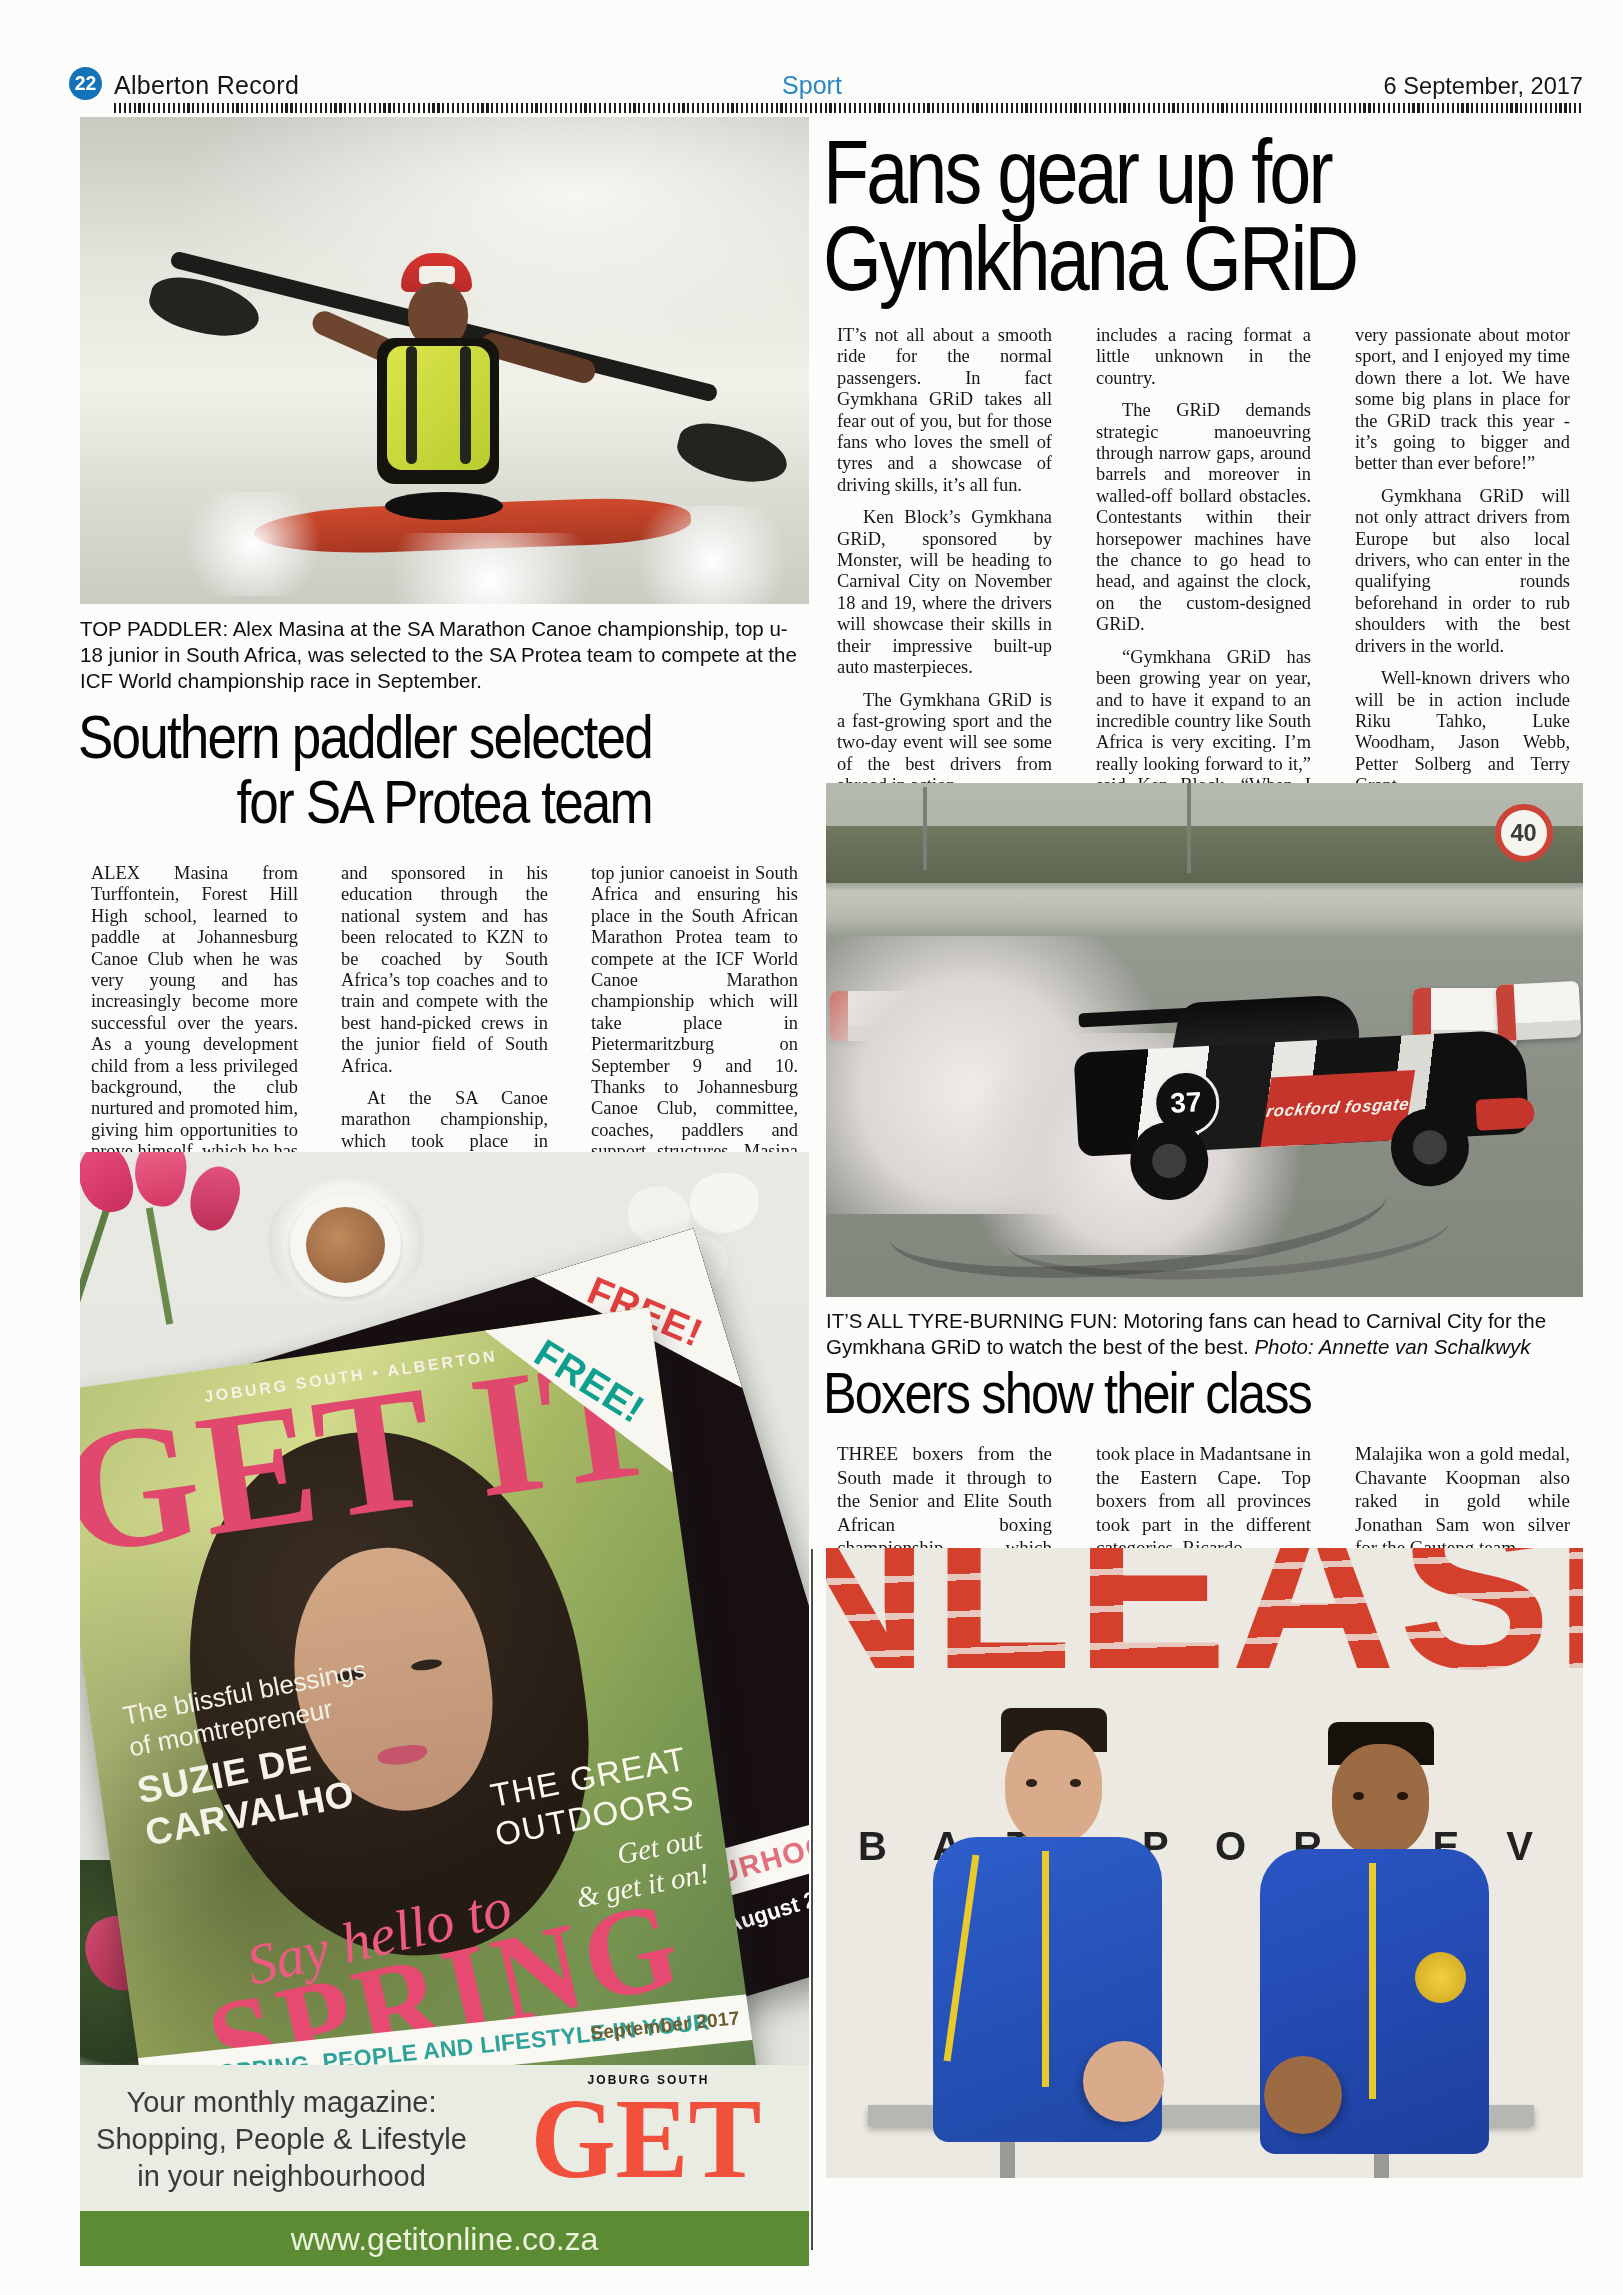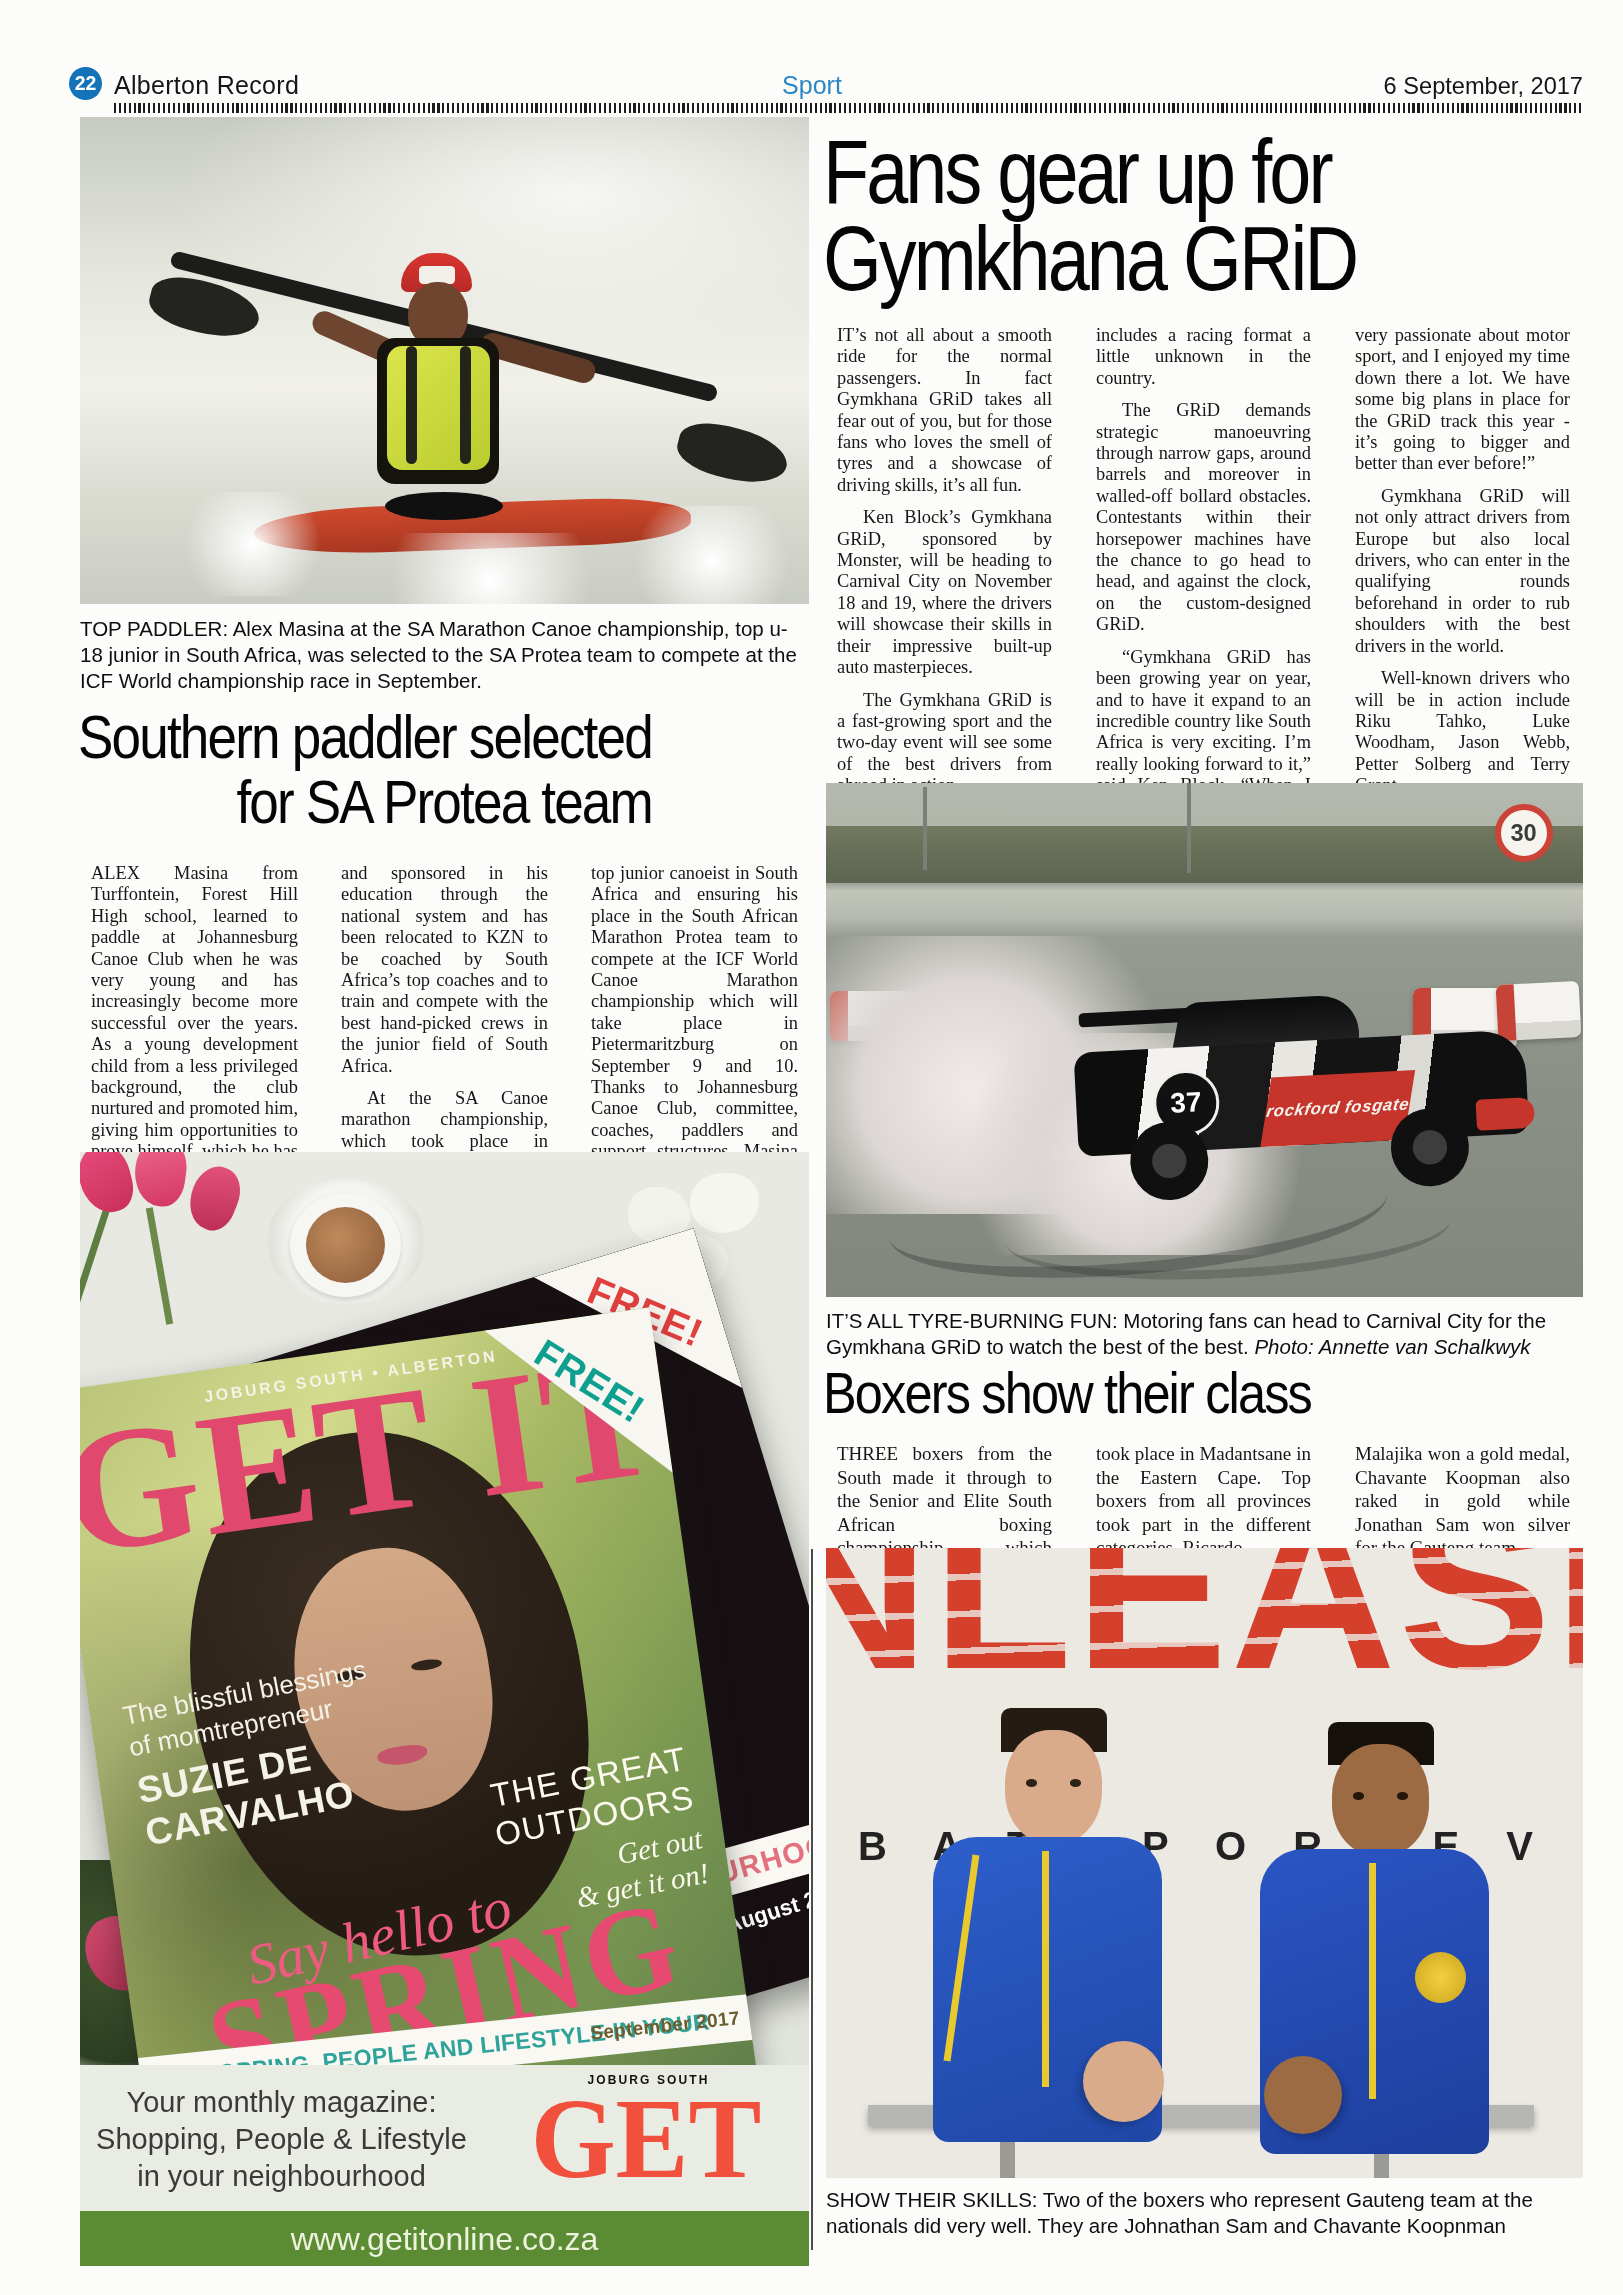--- a/index.html
+++ b/index.html
@@ -141,21 +141,21 @@
       <p class="ind">Gymkhana GRiD will not only attract drivers from Europe but also local drivers, who can enter in the qualifying rounds beforehand in order to rub shoulders with the best drivers in the world.</p>
       <p class="ind">Well-known drivers who will be in action include Riku Tahko, Luke Woodham, Jason Webb, Petter Solberg and Terry Grant.</p>
       <p class="ind">For more information, please visit www.xspromotions.co.za and or contact info@xspromotions.co.za</p>
     </div>
   </div>
 
   <div class="abs photo-car" style="left:826px;top:783px;width:757px;height:514px;">
     <div class="abs" style="left:0;top:43px;width:100%;height:57px;background:linear-gradient(180deg,#6a7258,#57604a);opacity:.9;"></div>
     <div class="abs" style="left:97px;top:4.2px;width:4.2px;height:83px;background:#7b7f76;"></div>
     <div class="abs" style="left:361px;top:0;width:4.2px;height:90px;background:#7b7f76;"></div>
-    <div class="abs" style="right:30.5px;top:21px;width:46px;height:46px;background:#f5f4ef;border:6.2px solid #cc4438;border-radius:50%;text-align:center;line-height:46px;font-size:23.6px;font-weight:700;color:#3b3b3b;">30</div>
+    <div class="abs" style="right:30.5px;top:21px;width:46px;height:46px;background:#f5f4ef;border:6.2px solid #cc4438;border-radius:50%;text-align:center;line-height:46px;font-size:23.6px;font-weight:700;color:#3b3b3b;">40</div>
     <div class="abs barrier" style="left:587px;top:205px;width:104px;height:60px;"></div>
     <div class="abs barrier" style="left:671px;top:200px;width:83px;height:56px;transform:rotate(-3deg);"></div>
     <div class="abs barrier" style="left:4.2px;top:208px;width:83px;height:50px;"></div>
     <div class="abs smoke" style="left:-56px;top:153px;width:444px;height:278px;"></div>
     <div class="abs smoke" style="left:139px;top:250px;width:375px;height:222px;"></div>
     <div class="abs" style="left:62px;top:375px;width:500px;height:104px;border-bottom:12.5px solid rgba(40,40,40,.32);border-radius:50%;transform:rotate(-5deg);"></div>
     <div class="abs" style="left:180px;top:403px;width:444px;height:83px;border-bottom:9.7px solid rgba(40,40,40,.25);border-radius:50%;transform:rotate(-3deg);"></div>
     <div class="abs" style="left:250px;top:222px;width:451px;height:180px;transform:rotate(-3deg);">
       <div class="abs" style="left:7px;top:-2.8px;width:111px;height:14px;background:#101010;border-radius:4.2px;"></div>
       <div class="abs" style="left:104px;top:-8.3px;width:187px;height:51px;background:linear-gradient(180deg,#0c0c0c,#232323);border-radius:23.6px 67px 0 0;transform:skewX(-14deg);"></div>
@@ -217,21 +217,20 @@
       <div class="abs" style="left:96px;top:14px;width:97px;height:112px;background:#9c6a43;border-radius:46%;"></div>
       <div class="abs" style="left:117px;top:62px;width:11px;height:7.6px;background:#221708;border-radius:50%;"></div>
       <div class="abs" style="left:161px;top:62px;width:11px;height:7.6px;background:#221708;border-radius:50%;"></div>
       <div class="abs" style="left:23.6px;top:119px;width:229px;height:305px;background:linear-gradient(160deg,#2a55c4,#1d3f9d);border-radius:44px 44px 15.3px 15.3px;"></div>
       <div class="abs" style="left:133px;top:133px;width:7px;height:236px;background:#e8c92e;"></div>
       <div class="abs" style="left:179px;top:222px;width:51px;height:51px;background:radial-gradient(circle,#f3d03e,#caa41f);border-radius:50%;"></div>
       <div class="abs" style="left:28px;top:326px;width:78px;height:78px;background:#9c6a43;border-radius:50%;box-shadow:4.2px 4.2px 7px rgba(0,0,0,.2);"></div>
     </div>
   </div>
 
-  <div class="abs cap" style="left:826px;top:2187px;width:757px;">SHOW THEIR SKILLS: Two of the boxers who represent Gauteng team at the nationals did very well. They are Johnathan Sam and Chavante Koopnman</div>
 
   <div class="abs" style="left:811px;top:1549px;width:2.1px;height:701px;background:#4c4c4c;"></div>
 
   <div class="abs ad" style="left:80px;top:1152px;width:729px;height:1114px;">
 
     <div class="abs" style="left:-14px;top:-14px;width:208px;height:194px;">
       <div class="abs" style="left:21px;top:62px;width:7px;height:118px;background:#5d7d42;transform:rotate(18deg);"></div>
       <div class="abs" style="left:90px;top:69px;width:7px;height:118px;background:#6b8a4a;transform:rotate(-10deg);"></div>
       <div class="abs" style="left:14px;top:7px;width:51px;height:68px;background:linear-gradient(160deg,#e84b7c,#c92f5b);border-radius:50% 50% 42% 58%;transform:rotate(-14deg);"></div>
       <div class="abs" style="left:69px;top:0px;width:51px;height:68px;background:linear-gradient(160deg,#ef6a90,#d23561);border-radius:50% 50% 42% 58%;transform:rotate(8deg);"></div>

